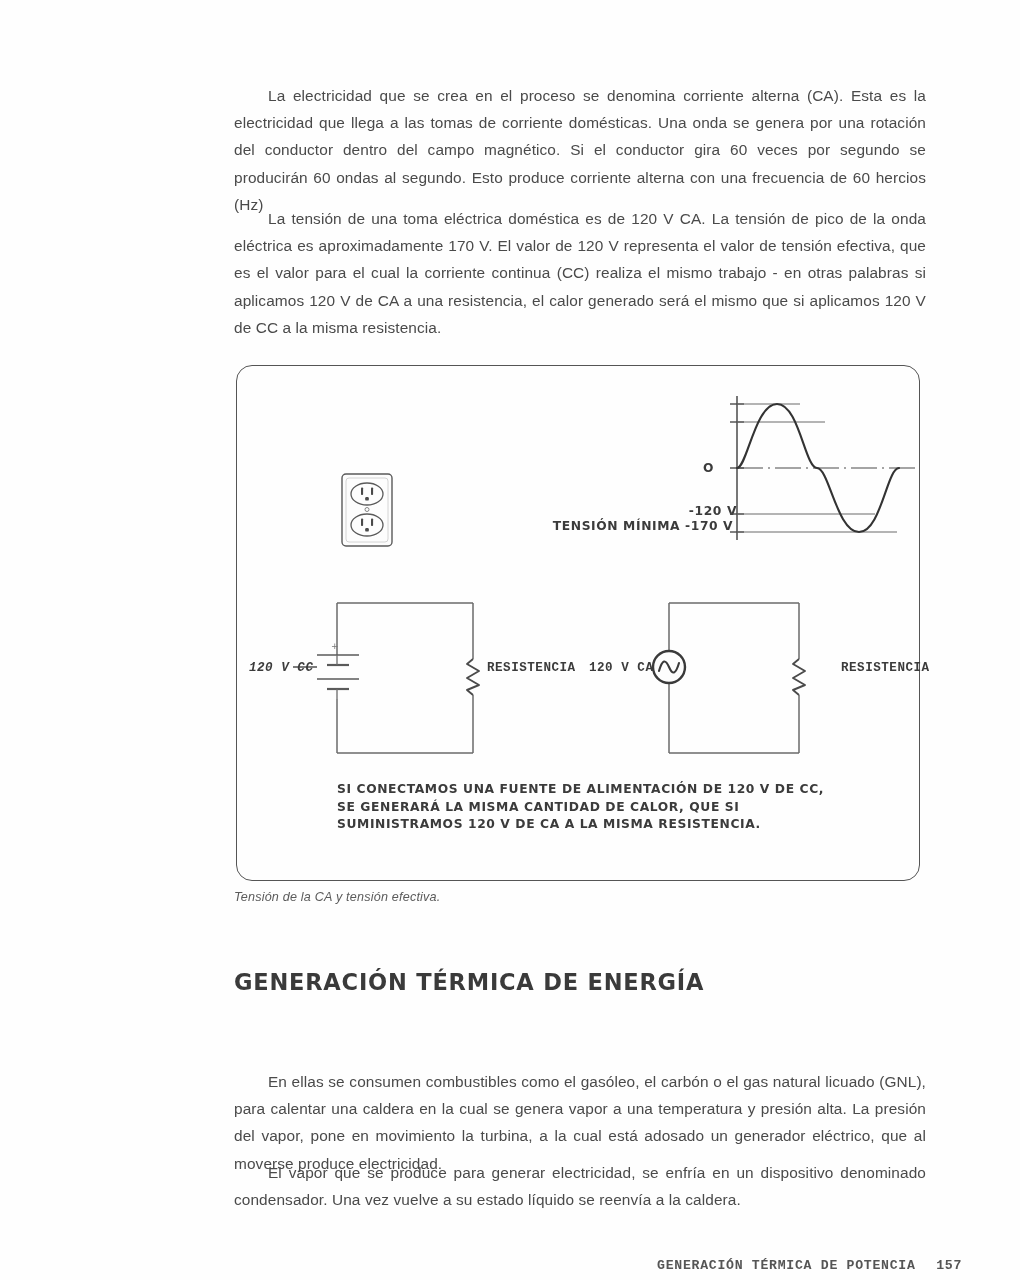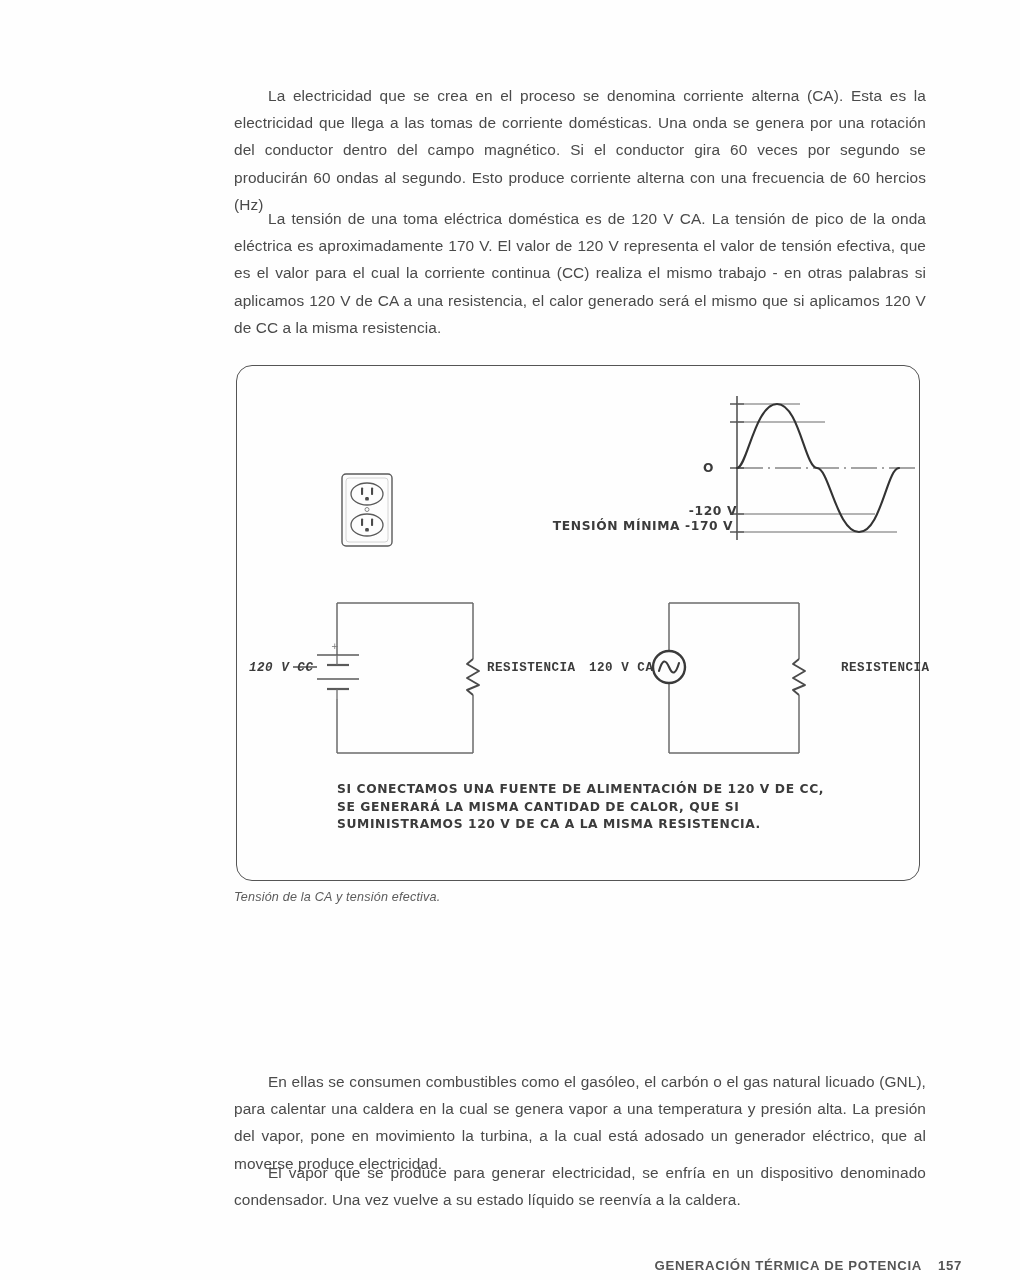--- a/index.html
+++ b/index.html
@@ -161,21 +161,21 @@
   #para-enellas { top: 1068px; }
   #para-vapor { top: 1159px; }
 
   
   #footer {
     position: absolute;
     left: 0;
     right: 58px;
     top: 1258px;
     text-align: right;
-    font-family: Liberation Sans, sans-serif;
+    font-family: Liberation Mono, monospace;
     font-weight: bold;
     font-size: 13.2px;
     letter-spacing: 0.7px;
     color: #555;
   }
   #footer .pnum { margin-left: 12px; }
 
   svg { display: block; overflow: visible; }
 </style>
 </head>
@@ -288,20 +288,21 @@
       <div class="circ-text" id="ac-res-label">RESISTENCIA</div>
     </div>
 
     <div class="fig-label hand" id="fig-bottom-note">SI CONECTAMOS UNA FUENTE DE ALIMENTACIÓN DE 120 V DE CC,
 SE GENERARÁ LA MISMA CANTIDAD DE CALOR, QUE SI
 SUMINISTRAMOS 120 V DE CA A LA MISMA RESISTENCIA.</div>
   </div>
 
   <div id="fig-caption">Tensión de la CA y tensión efectiva.</div>
 
+  <h2 id="section-heading">GENERACIÓN TÉRMICA DE ENERGÍA</h2>
 
 
   <div class="text-block" id="para-enellas">
     <p class="para indent">En ellas se consumen combustibles como el gasóleo, el carbón o el gas natural licuado (GNL), para calentar una caldera en la cual se genera vapor a una temperatura y presión alta. La presión del vapor, pone en movimiento la turbina, a la cual está adosado un generador eléctrico, que al moverse produce electricidad.</p>
   </div>
 
   <div class="text-block" id="para-vapor">
     <p class="para indent">El vapor que se produce para generar electricidad, se enfría en un dispositivo denominado condensador. Una vez vuelve a su estado líquido se reenvía a la caldera.</p>
   </div>
 

